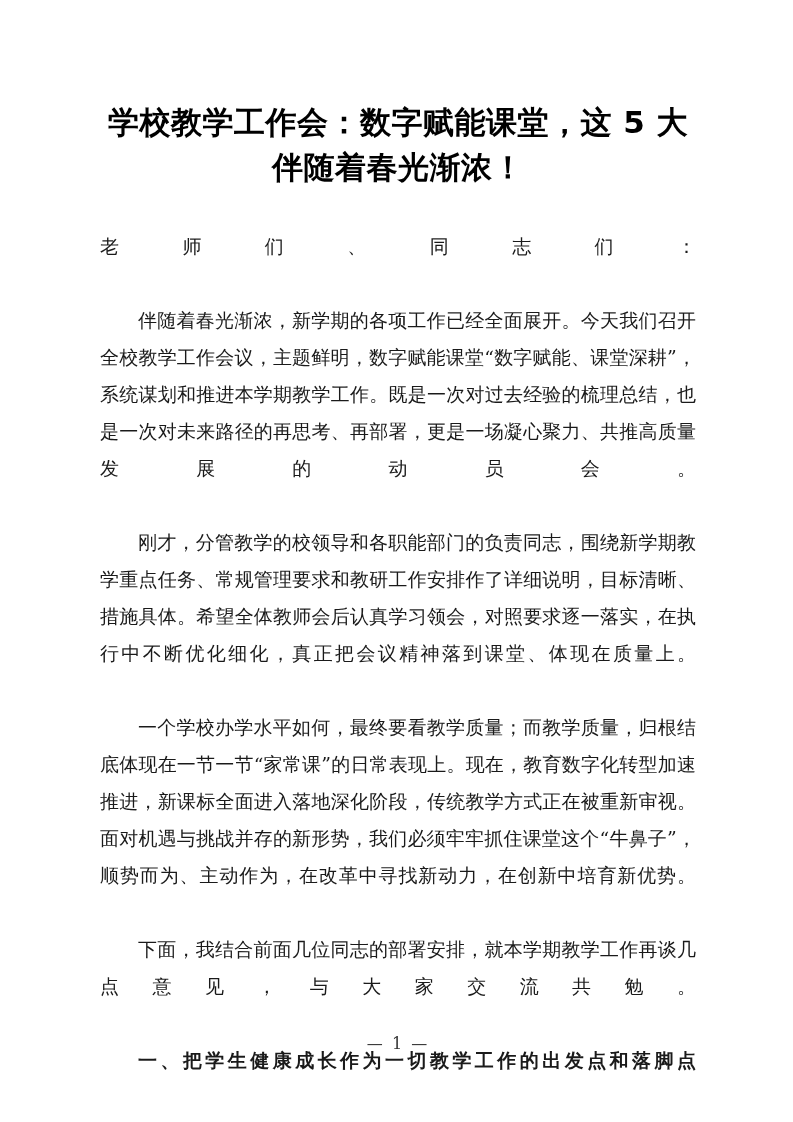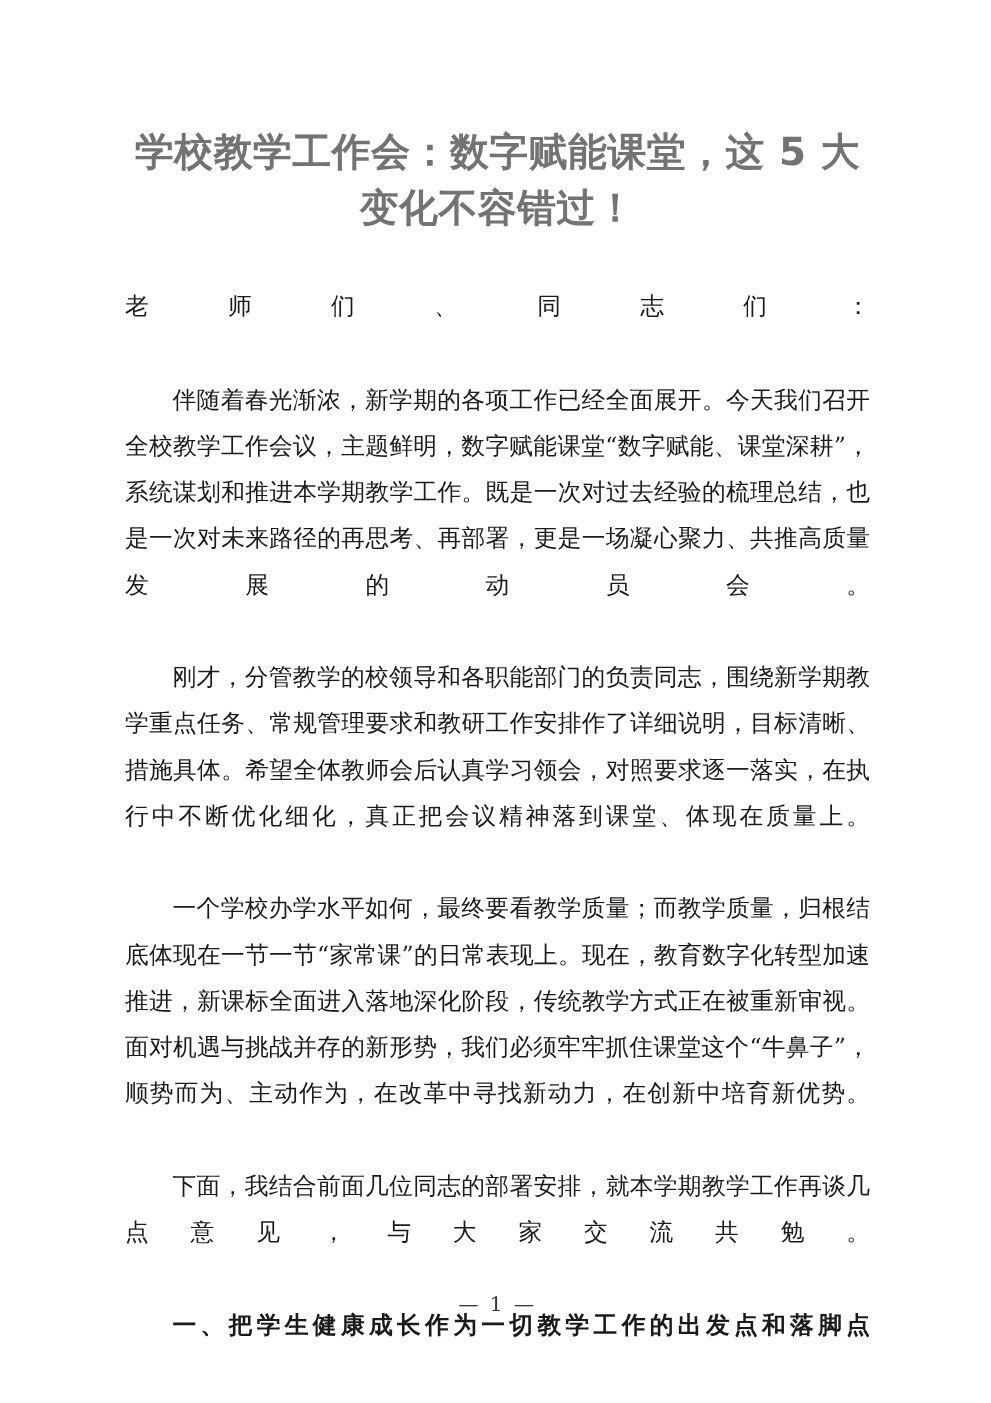--- a/index.html
+++ b/index.html
@@ -23,21 +23,21 @@
     position: absolute;
     left: 100px;
     top: 100px;
     width: 596px;
     text-align: center;
     font-family: "DejaVu Sans", "Liberation Sans", sans-serif;
     font-weight: bold;
     font-size: 31px;
     line-height: 45px;
     letter-spacing: 0.5px;
-    color: #737373;
+    color: #000000;
     -webkit-font-smoothing: none;
   }
 
   
   .doc-body {
     position: absolute;
     left: 100px;
     top: 228px;
     width: 596px;
     font-family: "DejaVu Serif", "Liberation Serif", serif;
@@ -50,21 +50,20 @@
 
   .doc-body p {
     margin: 0;
     padding: 0;
     text-align: justify;
     text-justify: inter-ideograph;
   }
 
   .p-flush {
     text-indent: 0;
-    font-family: Liberation Mono, monospace;
   }
 
   .p-indent {
     text-indent: 2em;
   }
 
   .p-heading {
     text-indent: 2em;
     font-weight: bold;
   }
@@ -89,21 +88,21 @@
     letter-spacing: 2px;
   }
 </style>
 </head>
 <body>
 
 <div class="page">
 
   <div class="doc-title">
     <div>学校教学工作会：数字赋能课堂，这 5 大</div>
-    <div>变化不容错过！</div>
+    <div>伴随着春光渐浓！</div>
   </div>
 
   <div class="doc-body">
 
     <p class="p-flush">老师们、同志们：</p>
 
 
     <p class="p-indent">伴随着春光渐浓，新学期的各项工作已经全面展开。今天我们召开全校教学工作会议，主题鲜明，数字赋能课堂“数字赋能、课堂深耕”，系统谋划和推进本学期教学工作。既是一次对过去经验的梳理总结，也是一次对未来路径的再思考、再部署，更是一场凝心聚力、共推高质量发展的动员会。</p>
 
     <p class="p-indent">刚才，分管教学的校领导和各职能部门的负责同志，围绕新学期教学重点任务、常规管理要求和教研工作安排作了详细说明，目标清晰、措施具体。希望全体教师会后认真学习领会，对照要求逐一落实，在执行中不断优化细化，真正把会议精神落到课堂、体现在质量上。</p>

